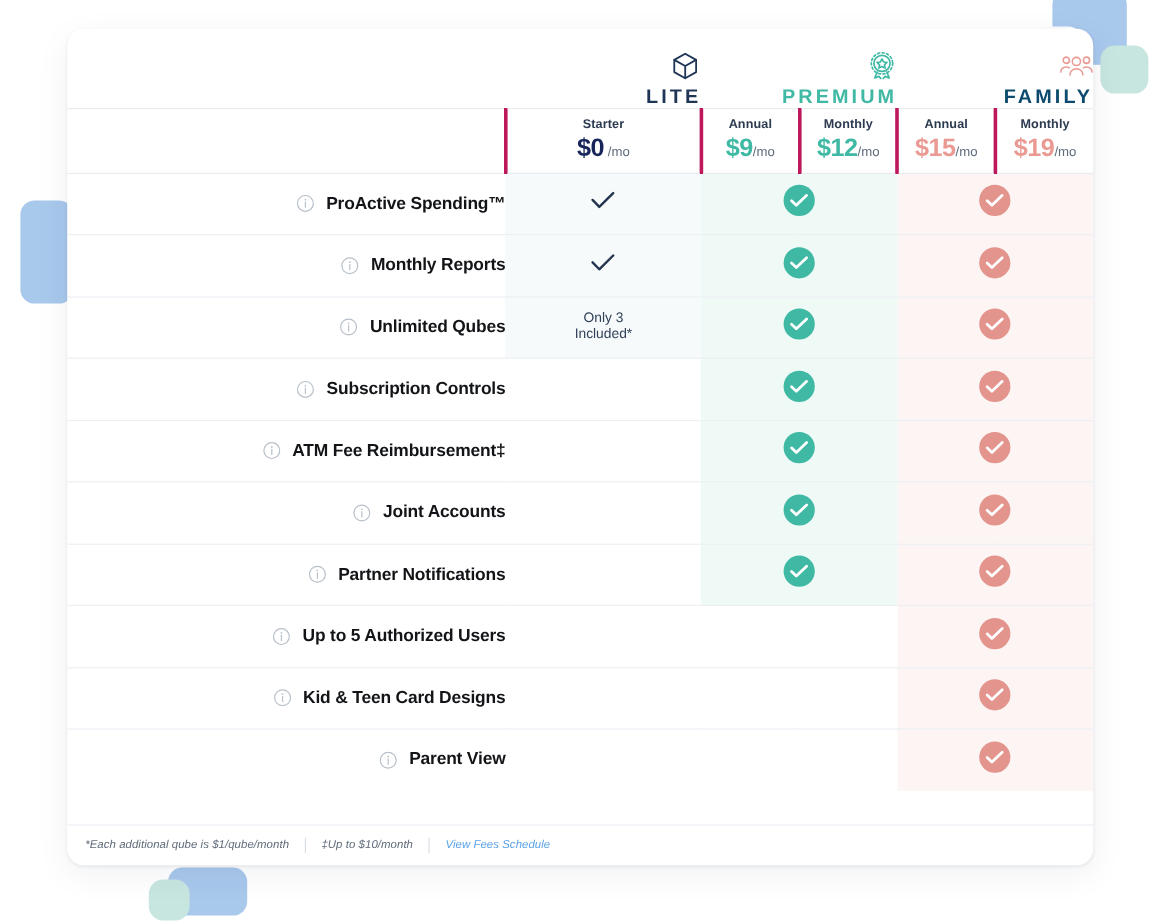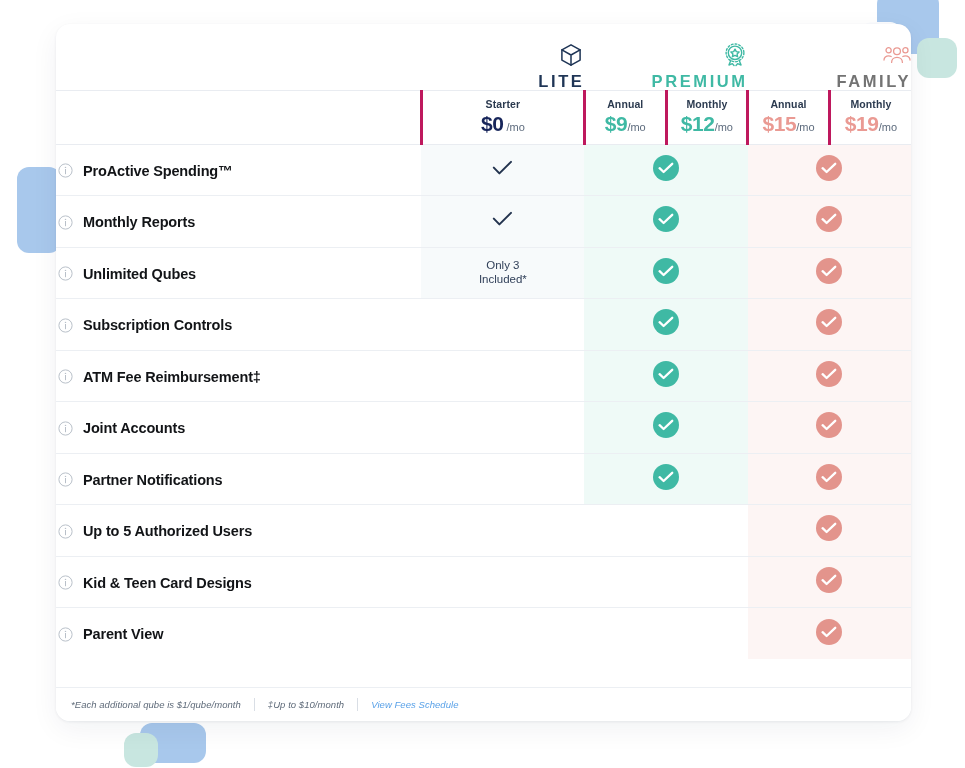--- a/index.html
+++ b/index.html
@@ -66,21 +66,21 @@
   .plan-ico svg { display: inline-block; vertical-align: top; }
   .plan-name {
     display: block;
     font-size: 16.5px;
     font-weight: 700;
     letter-spacing: 2.6px;
     line-height: 1;
   }
   .lite    .plan-name { color: #1f3556; }
   .premium .plan-name { color: #3fb9a4; }
-  .family  .plan-name { color: #737373; }
+  .family  .plan-name { color: #0c4a6e; }
 
   
   .price-row td {
     border-top: 1px solid #e9ecf1;
     border-left: 3px solid #be185d;
     height: 54px;
     text-align: center;
     padding: 5px 2px 7px;
     vertical-align: middle;
   }
@@ -128,20 +128,21 @@
   tr.feat td {
     border-top: 1px solid #eceff3;
     height: 51.5px;
     vertical-align: middle;
   }
   tr.feat:first-of-type td { border-top: 1px solid #e9ecf1; }
 
   td.feature {
     padding-left: 2px;
     white-space: nowrap;
+    text-align: right;
   }
   .info-ico {
     display: inline-block;
     vertical-align: middle;
     width: 15px; height: 15px;
     margin-right: 10px;
     line-height: 0;
   }
   .feat-label {
     display: inline-block;

